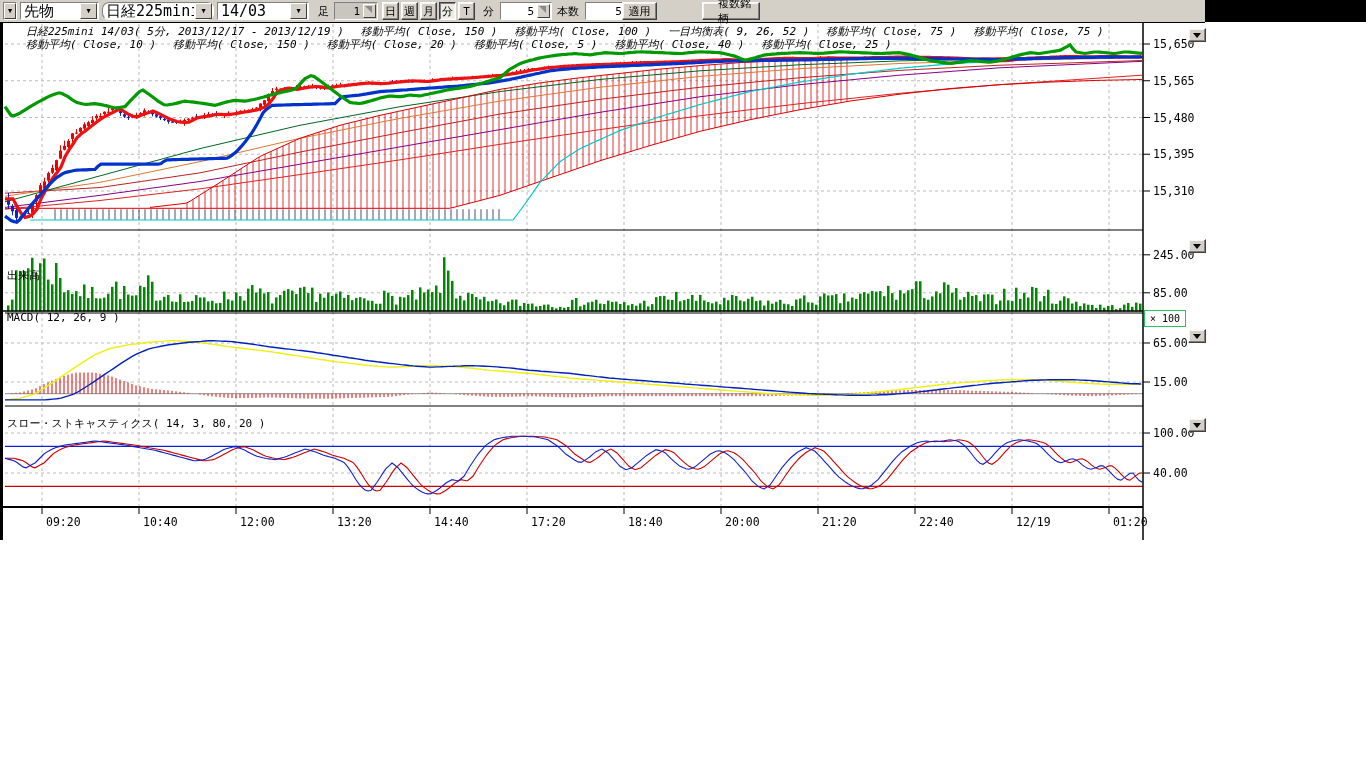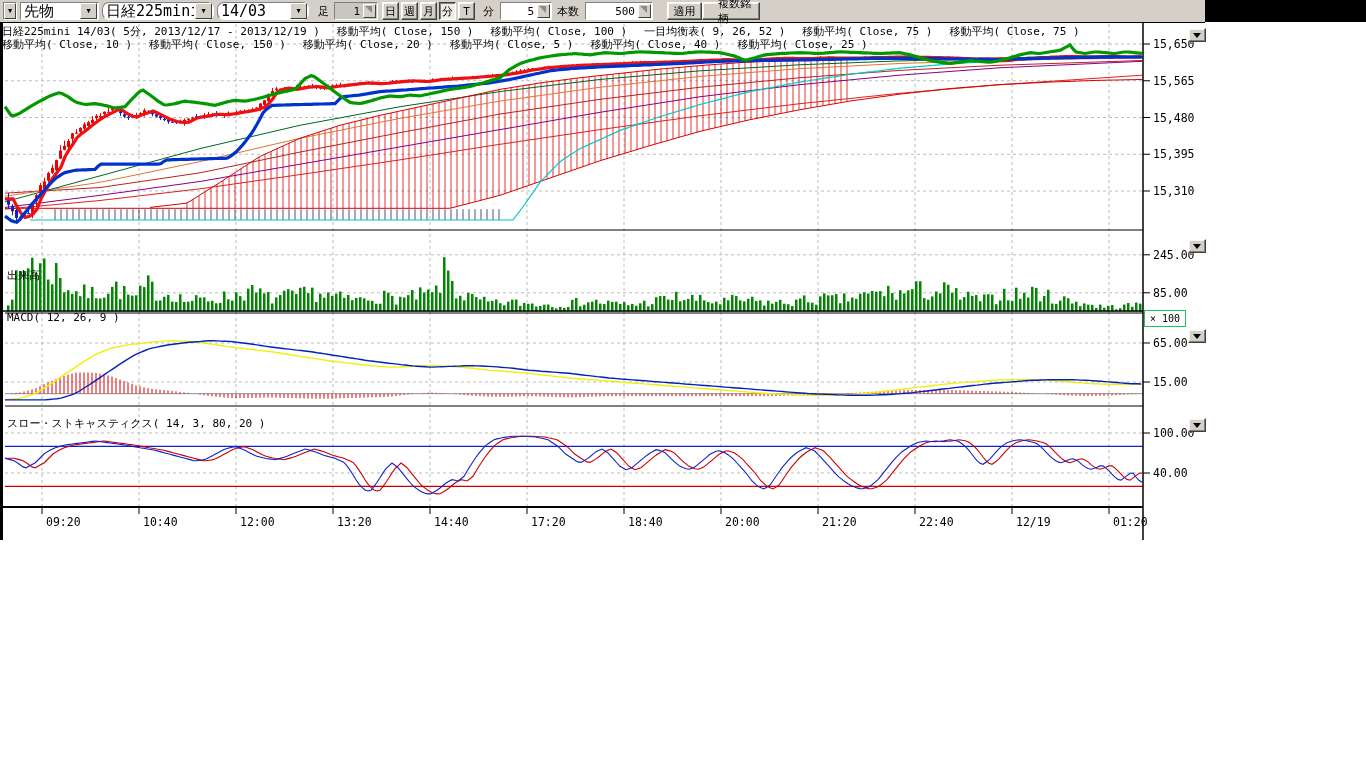--- a/index.html
+++ b/index.html
@@ -25,21 +25,21 @@
   .spinglyph:before{content:"";position:absolute;left:1px;top:1px;width:0;height:0;
              border-left:7px solid transparent;border-top:7px solid #8a8a8a;}
   .btn{background:#d4d0c8;border:1px solid;border-color:#fff #404040 #404040 #fff;
        box-shadow:inset -1px -1px 0 #808080, inset 1px 1px 0 #f6f5f2;
        display:flex;align-items:center;justify-content:center;font-size:11px;padding:0;}
   .btn.pressed{border-color:#404040 #fff #fff #404040;
        box-shadow:inset 1px 1px 0 #808080, inset -1px -1px 0 #f6f5f2;background:#edebe6;}
   
   #chartwrap{position:absolute;left:0;top:22px;width:1210px;height:525px;}
   #chart-svg{position:absolute;left:0;top:0;}
-  .legendrow{position:absolute;left:2px;white-space:nowrap;font-size:11px;color:#000;}
+  .legendrow{position:absolute;left:26px;white-space:nowrap;font-size:11px;color:#000;font-style:italic;}
   .legendrow span{margin-right:17px;}
   #legend1{top:2px;}
   #legend2{top:15px;}
   .panelbl{position:absolute;left:7px;font-size:11px;color:#000;white-space:nowrap;}
   .ddbtn{position:absolute;width:16px;height:12px;background:#d4d0c8;
          border:1px solid;border-color:#fff #404040 #404040 #fff;
          box-shadow:inset -1px -1px 0 #808080, inset 1px 1px 0 #f6f5f2;
          display:flex;align-items:center;justify-content:center;}
   .ddbtn .tri{width:0;height:0;border-left:4px solid transparent;
          border-right:4px solid transparent;border-top:5px solid #000;}
@@ -55,21 +55,21 @@
     <div class="arrowbtn" style="width:10px;margin:0;">▼</div>
   </div>
   <div class="tb combo" style="left:20px;width:79px;">
     <span class="cv">先物</span>
     <span class="arrowbtn">▼</span>
   </div>
   <div class="tb combo" style="left:102px;width:112px;border-radius:7px;">
     <span class="cv">日経225mini</span>
     <span class="arrowbtn">▼</span>
   </div>
-  <div class="tb combo" style="left:217px;width:92px;border-radius:7px;">
+  <div class="tb combo" style="left:217px;width:92px;">
     <span class="cv">14/03</span>
     <span class="arrowbtn">▼</span>
   </div>
   <div class="tb lbl" style="left:318px;">足</div>
   <div class="tb spin dis" style="left:334px;width:44px;">
     <span class="sv">1</span>
     <span class="spinglyph"></span>
   </div>
   <div class="tb btn" style="left:382px;width:17px;">日</div>
   <div class="tb btn" style="left:401px;width:17px;">週</div>
@@ -79,21 +79,21 @@
   <div class="tb lbl" style="left:483px;">分</div>
   <div class="tb spin" style="left:500px;width:52px;">
     <span class="sv">5</span>
     <span class="spinglyph"></span>
   </div>
   <div class="tb lbl" style="left:557px;">本数</div>
   <div class="tb spin" style="left:585px;width:68px;">
     <span class="sv">500</span>
     <span class="spinglyph"></span>
   </div>
-  <div class="tb btn" style="left:667px;width:35px;">適用</div>
+  <div class="tb btn" style="left:622px;width:35px;">適用</div>
   <div class="tb btn" style="left:702px;width:58px;padding-left:15px;">複数銘柄</div>
 </div>
 <div id="top-black"></div>
 
 <div id="chartwrap">
   <svg id="chart-svg" width="1210" height="525">
       <line x1="42" y1="2" x2="42" y2="485" stroke="#bbbbbb" stroke-width="1" stroke-dasharray="3,3"></line>
       <line x1="139" y1="2" x2="139" y2="485" stroke="#bbbbbb" stroke-width="1" stroke-dasharray="3,3"></line>
       <line x1="236" y1="2" x2="236" y2="485" stroke="#bbbbbb" stroke-width="1" stroke-dasharray="3,3"></line>
       <line x1="333" y1="2" x2="333" y2="485" stroke="#bbbbbb" stroke-width="1" stroke-dasharray="3,3"></line>

